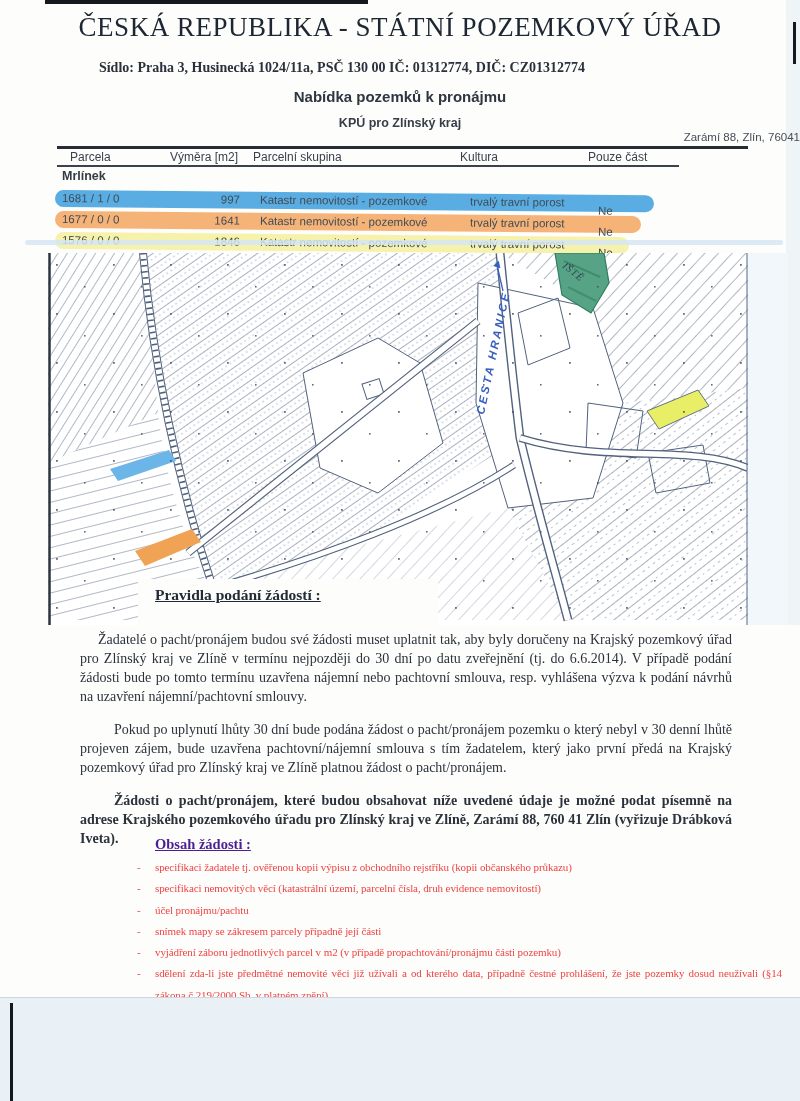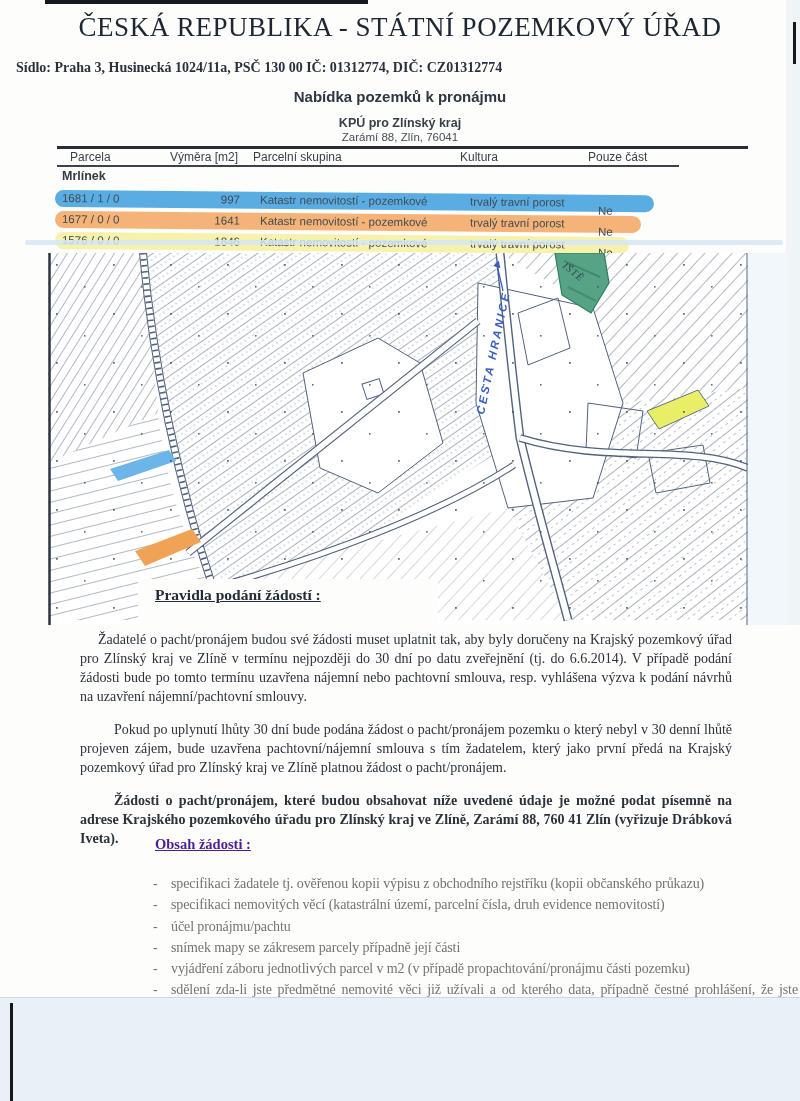--- a/index.html
+++ b/index.html
@@ -9,27 +9,27 @@
   .artifact{position:absolute;background:#15181c;}
   .edge-right{position:absolute;right:0;top:0;width:14px;height:1101px;background:#eff4f7;}
   .band-above-map{position:absolute;left:25px;top:240px;width:758px;height:5px;background:#d5e6f3;border-radius:3px;opacity:.85;}
   .map-right-pale{position:absolute;left:748px;top:253px;width:40px;height:372px;background:#f1f7fa;}
   .bottom-strip{position:absolute;left:0;top:997px;width:800px;height:104px;background:#e9f1f7;border-top:1px solid #ccd8e1;}
   .bottom-edge-line{position:absolute;left:10px;top:1003px;width:3px;height:98px;background:#14171b;}
 
   
   .doc-title{position:absolute;left:0;top:12px;width:800px;text-align:center;
              font-size:27px;font-weight:normal;letter-spacing:.5px;color:#1d2633;}
-  .doc-address{position:absolute;left:0;top:60px;width:684px;text-align:left;
-               font-size:14px;font-weight:bold;color:#2a313c;padding-left:16px;}
+  .doc-address{position:absolute;left:0;top:60px;width:684px;text-align:center;
+               font-size:14px;font-weight:bold;color:#2a313c;}
   .offer-heading{position:absolute;left:0;top:88px;width:800px;text-align:center;
                  font-family:"Liberation Sans",sans-serif;font-size:15px;font-weight:bold;color:#2e3641;}
   .offer-office{position:absolute;left:0;top:116px;width:800px;text-align:center;
                 font-family:"Liberation Sans",sans-serif;font-size:12.5px;font-weight:bold;color:#363e49;}
-  .offer-office-addr{position:absolute;left:0;top:131px;width:800px;text-align:center;
+  .offer-office-addr{position:absolute;left:0;top:131px;width:800px;text-align:right;
                 font-family:"Liberation Sans",sans-serif;font-size:11.5px;color:#454d58;}
 
   
   .rule-top{position:absolute;left:57px;top:146px;width:691px;height:3px;background:#272d35;}
   .rule-mid{position:absolute;left:57px;top:165px;width:622px;height:1.5px;background:#3a434d;}
   .t-head{position:absolute;top:150px;font-family:"Liberation Sans",sans-serif;font-size:12px;color:#39424c;}
   .t-group{position:absolute;left:62px;top:169px;font-family:"Liberation Sans",sans-serif;
            font-size:12.5px;font-weight:bold;color:#333b45;}
   .t-row{position:absolute;left:0;width:800px;height:18px;transform:rotate(.5deg);transform-origin:55px 50%;
          font-family:"Liberation Sans",sans-serif;font-size:11.5px;color:#414b55;}
@@ -56,22 +56,22 @@
 
   
   .body-text{position:absolute;left:80px;top:630px;width:652px;font-size:14px;line-height:19px;
              text-align:justify;color:#2b323c;}
   .body-text p{margin:0 0 14px 0;}
   .p1{text-indent:18px;}
   .p2{text-indent:34px;}
   .p3{text-indent:34px;font-weight:bold;}
   .obsah-heading{position:absolute;left:155px;top:836px;font-size:14.5px;font-weight:bold;
                  color:#4c1d95;text-decoration:underline;}
-  .obsah-list{position:absolute;left:137px;top:857px;width:645px;margin:16px;padding:0;list-style:none;
-              font-size:14px;line-height:21.3px;color:#737373;letter-spacing:-0.1px;}
+  .obsah-list{position:absolute;left:137px;top:857px;width:645px;margin:0;padding:0;list-style:none;
+              font-size:11px;line-height:21.3px;color:#ef4444;letter-spacing:-0.1px;}
   .obsah-list li{position:relative;padding-left:18px;text-align:justify;}
   .obsah-list li::before{content:"-";position:absolute;left:0;top:0;}
 </style>
 </head>
 <body>
 
 <div class="page">
 
   <div class="artifact" style="left:45px;top:0;width:323px;height:4px;"></div>
   <div class="edge-right"></div>

